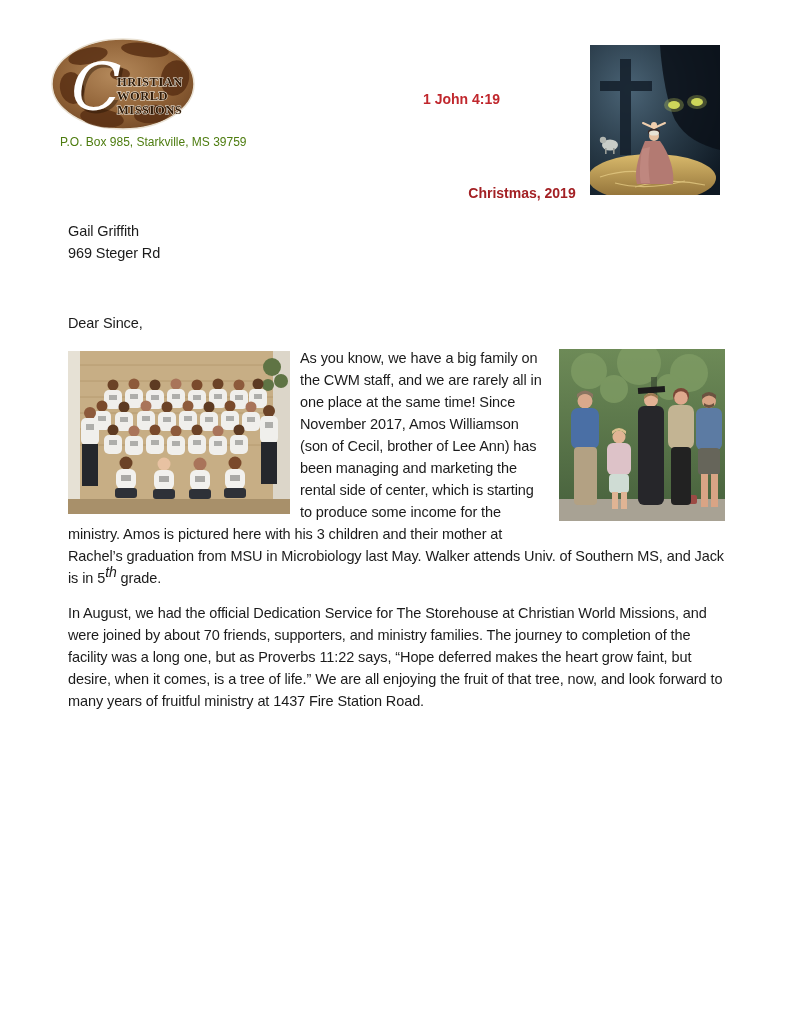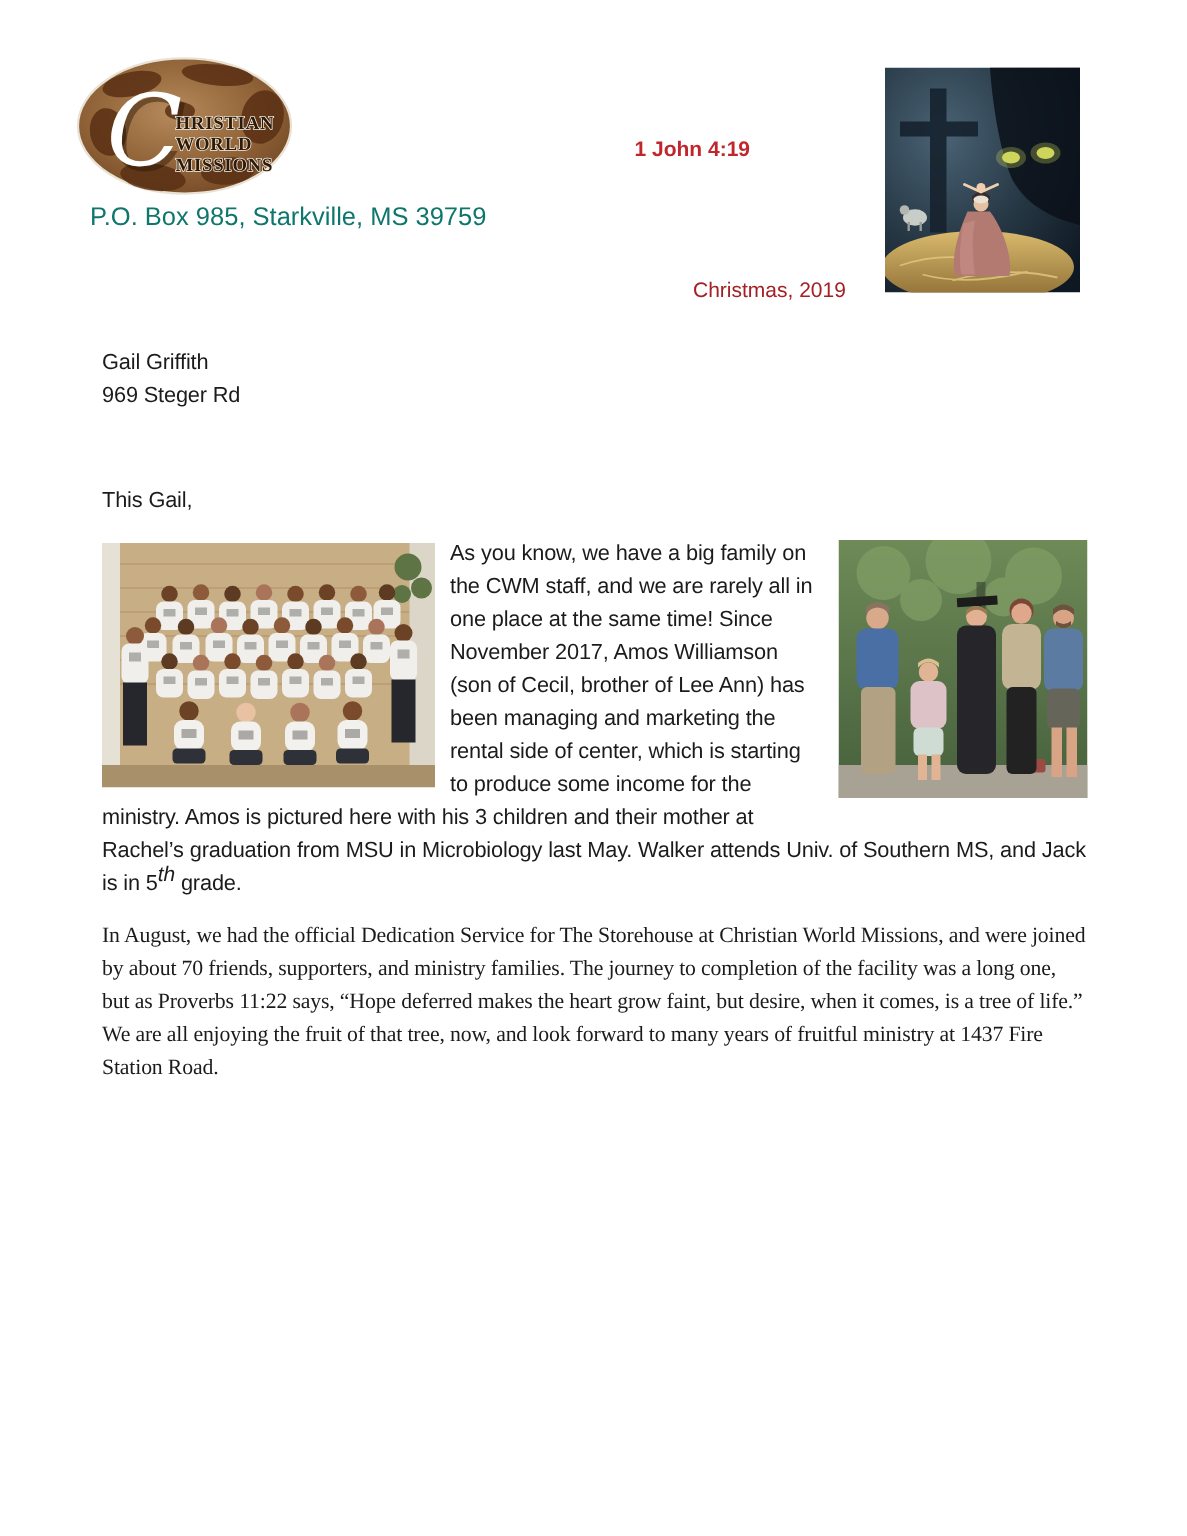--- a/index.html
+++ b/index.html
@@ -15,48 +15,48 @@
   .letterhead { position:relative; height:215px; }
   .logo-wrap { position:absolute; left:50px; top:36px; width:147px; height:97px; }
   .tagline {
     position:absolute; left:200px; top:66px; width:272px;
     text-align:center; font-size:15.5px; font-weight:bold; letter-spacing:.1px;
   }
   .tagline-ref {
     position:absolute; left:300px; top:91px; width:200px;
     text-align:right; font-size:14px; font-weight:bold;
   }
-  .po-box { position:absolute; left:60px; top:135px; font-size:17px; color:#0f766e; }
+  .po-box { position:absolute; left:60px; top:135px; font-size:12px; color:#4d7c0f; }
   .nativity-wrap { position:absolute; left:590px; top:45px; width:130px; height:150px; }
   .letter-date {
     position:absolute; left:462px; top:185px; width:120px;
-    text-align:left; font-size:14px; font-weight:normal;
+    text-align:center; font-size:14px; font-weight:bold;
   }
 
   
   .letter-body {
     margin:0 66px 0 68px;
     font-size:14.5px; line-height:22px; letter-spacing:-0.1px;
   }
-  .recipient { margin-top:16px; margin-bottom:30px; }
+  .recipient { margin-top:5px; margin-bottom:30px; }
   .recipient div { line-height:22px; }
   .recipient .gap { height:18px; }
   .salutation { margin:0 0 14px 0; }
   .letter-body p { margin:0 0 13px 0; }
   sup { font-size:14px; vertical-align:super; line-height:0;font-style:italic; }
 
   .photo-left {
     float:left; width:222px; height:163px;
     margin:4px 10px 6px 0;
   }
   .photo-right {
     float:right; width:166px; height:172px;
     margin:2px 0 6px 10px;
   }
-  .clearpara { clear:both;font-family:Liberation Serif, serif; }
+  .clearpara { clear:both; }
   svg { display:block; }
 </style>
 </head>
 <body>
 
 <div class="page">
 
   <div class="letterhead">
 
     <div class="logo-wrap">
@@ -151,21 +151,21 @@
   </div>
 
   <div class="letter-body">
 
     <div class="recipient">
       <div>Gail Griffith</div>
       <div>969 Steger Rd</div>
       <div class="gap"></div>
     </div>
 
-    <p class="salutation">This Gail,</p>
+    <p class="salutation">Dear Since,</p>
 
 
     <div class="photo-left">
       <svg width="222" height="163" viewBox="0 0 222 163">
         <defs>
           <g id="ps">
             <circle cx="0" cy="0" r="5.5" fill="currentColor"></circle>
             <rect x="-9" y="5" width="18" height="19" rx="5" fill="#f0efec"></rect>
             <rect x="-4" y="10" width="8" height="5" fill="#8a8a88" opacity="0.65"></rect>
           </g>

